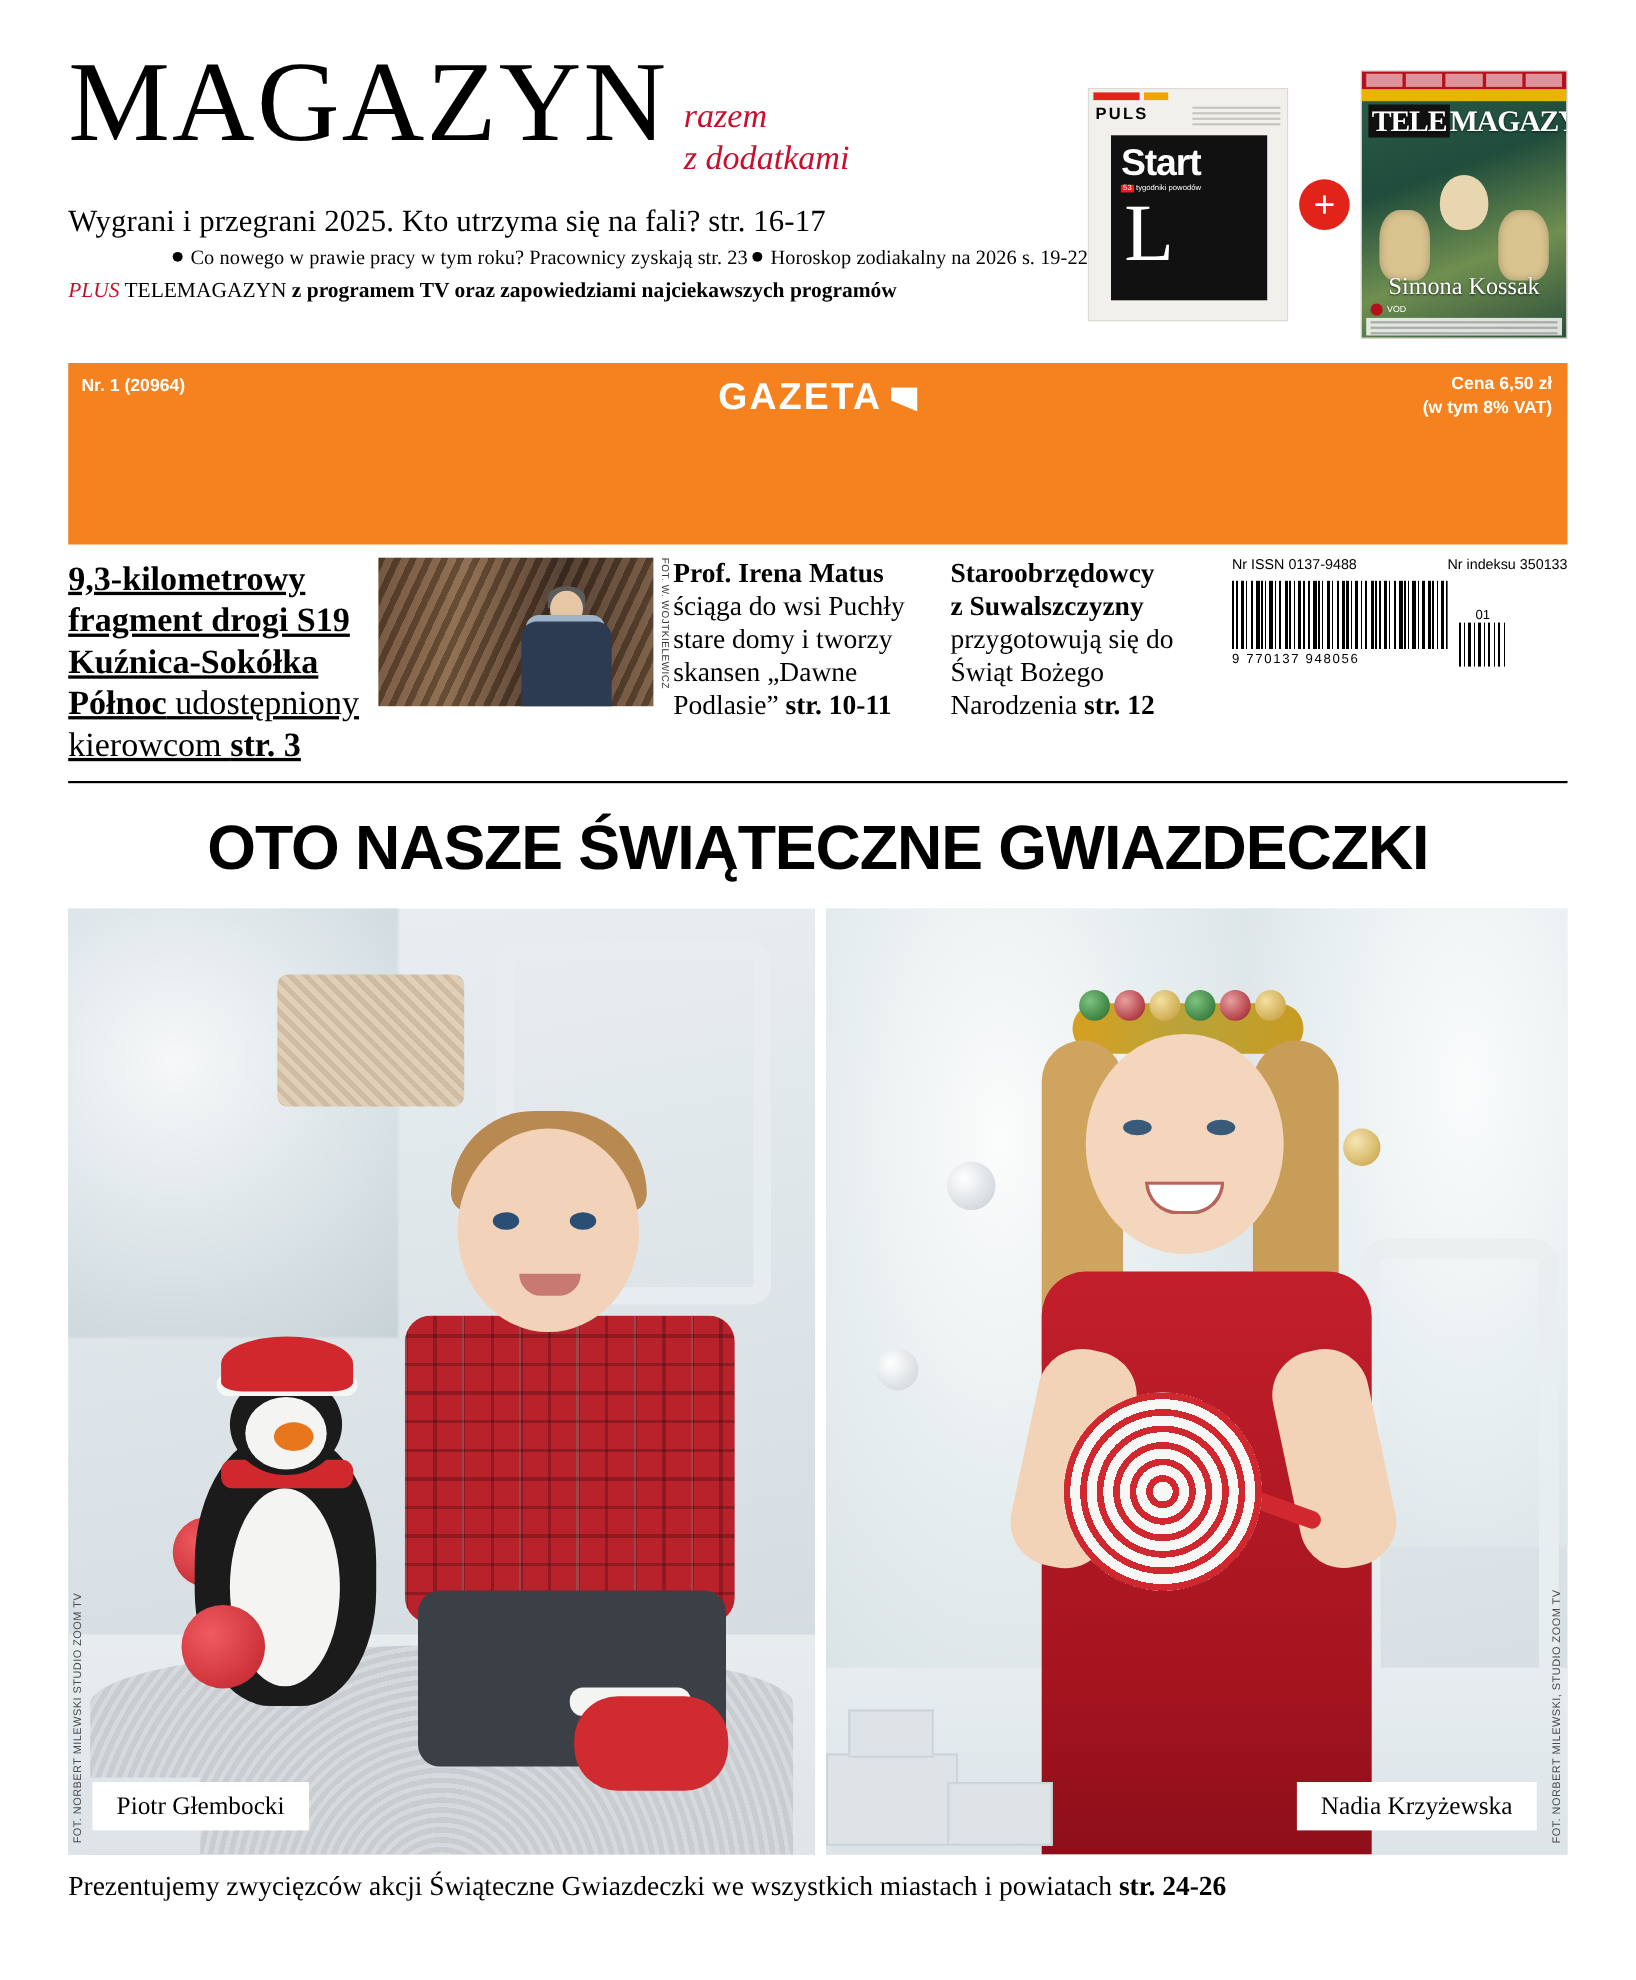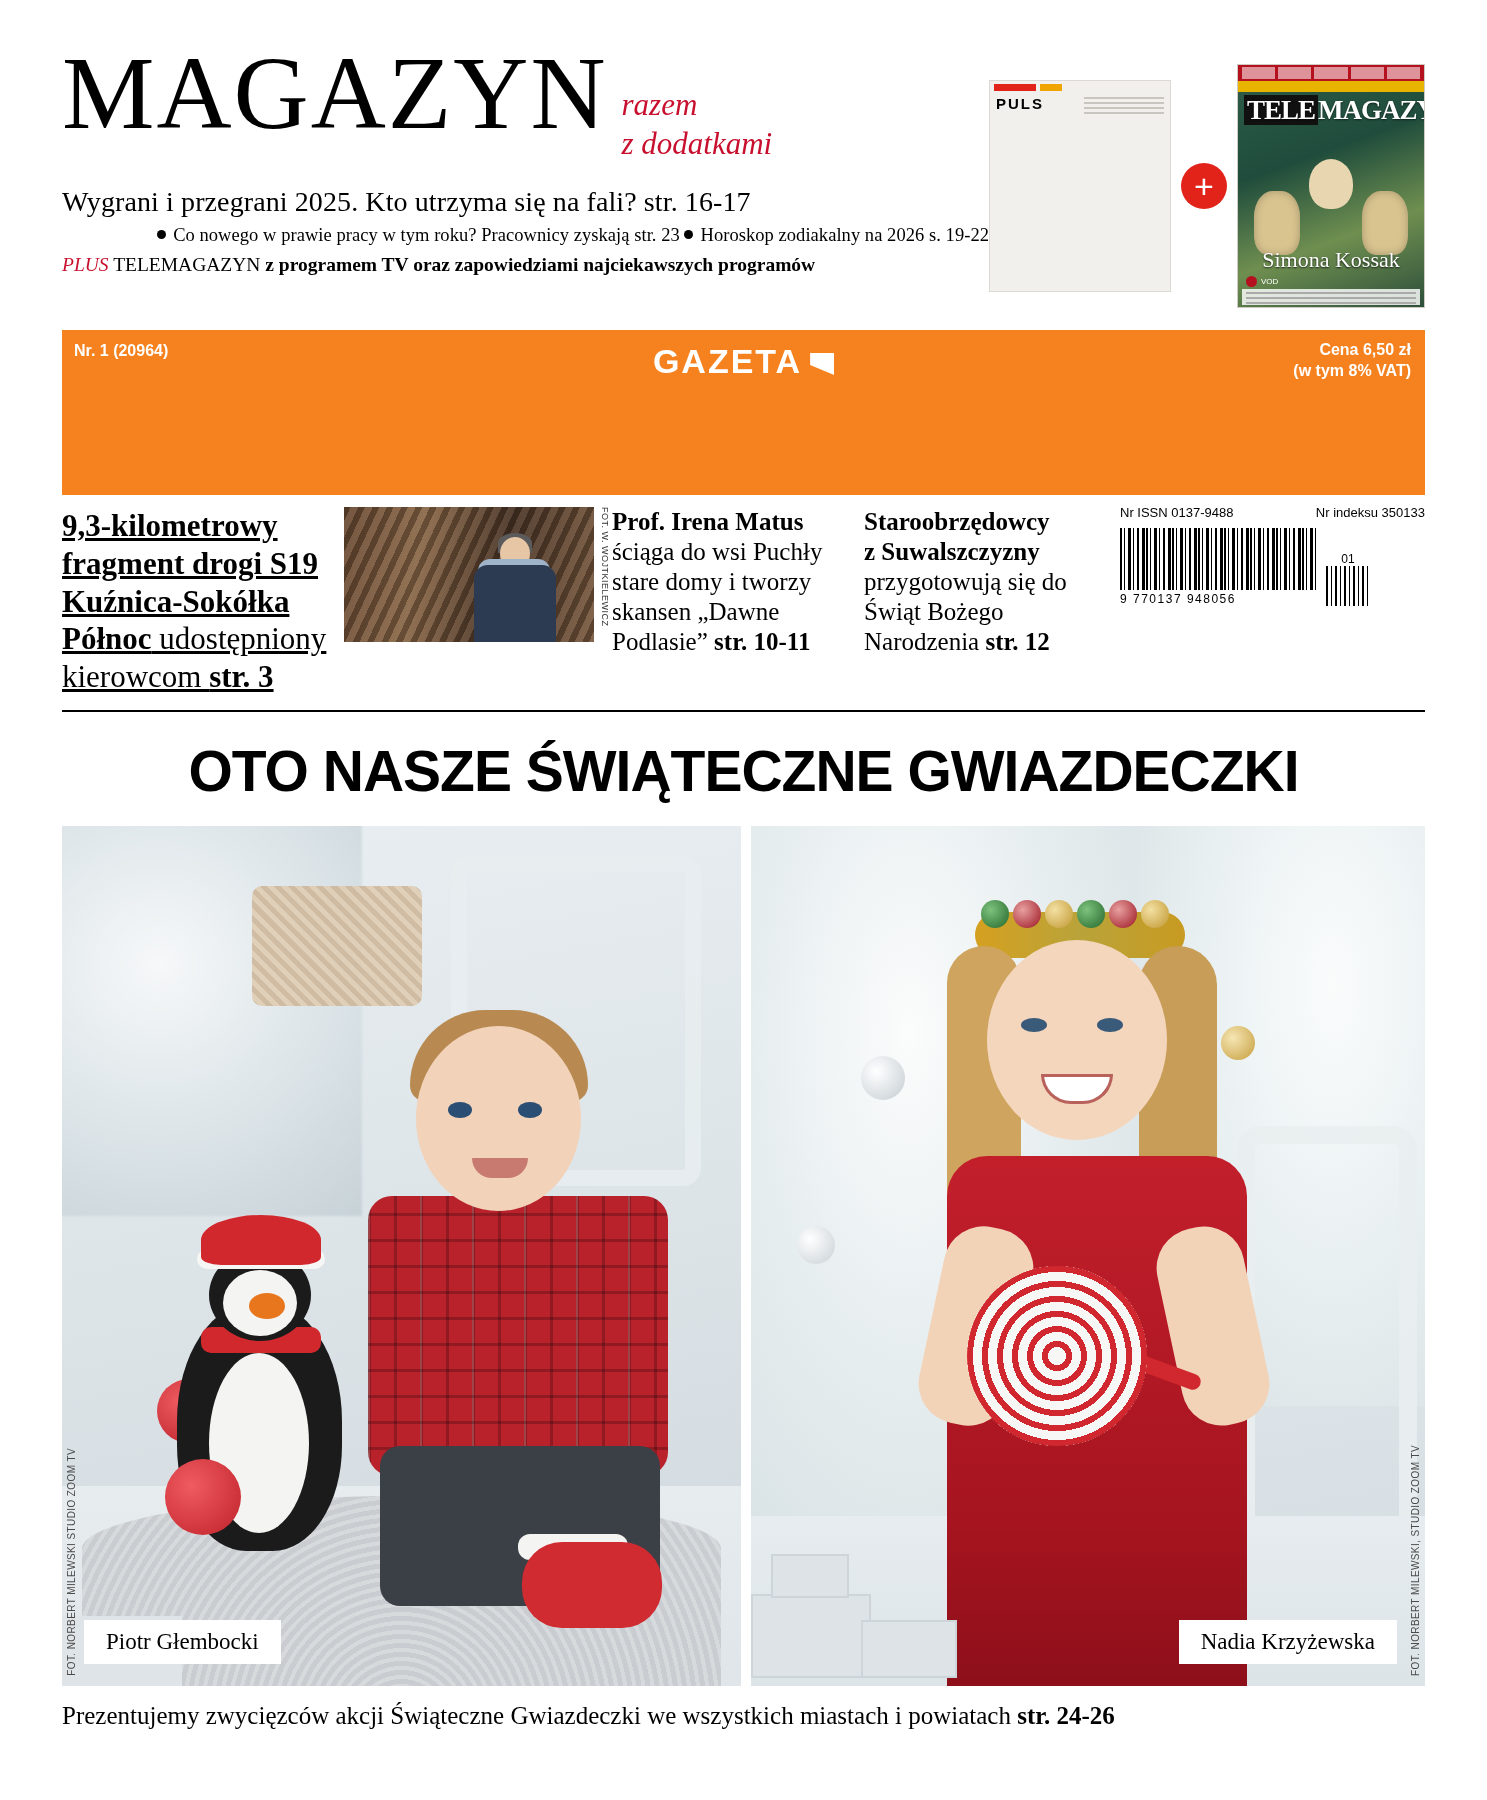--- a/index.html
+++ b/index.html
@@ -328,20 +328,28 @@
       <div class="thumb-puls">
         <div class="puls-topbar"></div>
         <div class="puls-topbar2"></div>
         <div class="puls-word">PULS</div>
         <div class="puls-lines">
             <i></i>
             <i></i>
             <i></i>
             <i></i>
           </div>
+        <div class="puls-black">
+          <div class="puls-start">Start</div>
+          <div class="puls-small">
+            <span class="num">53</span>
+            <span>tygodniki powodów</span>
+          </div>
+          <div class="puls-L">L</div>
+        </div>
       </div>
 
       <div class="plus-sign">+</div>
 
       <div class="thumb-tele">
         <div class="tele-band"></div>
         <div class="tele-band2"></div>
         <div class="tele-tiles">
             <span></span>
             <span></span>

